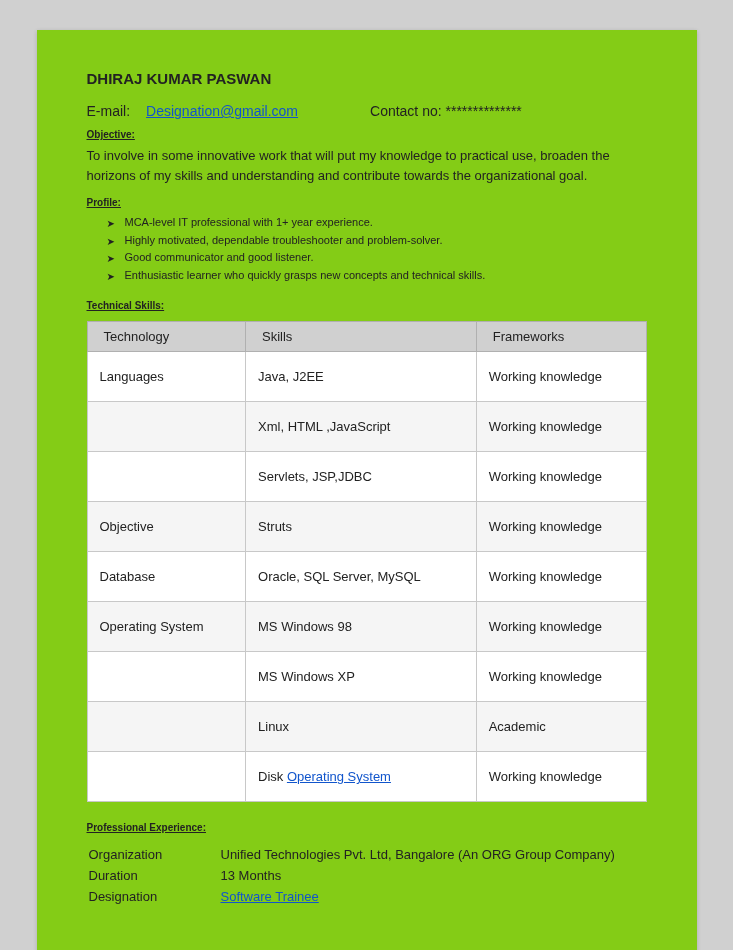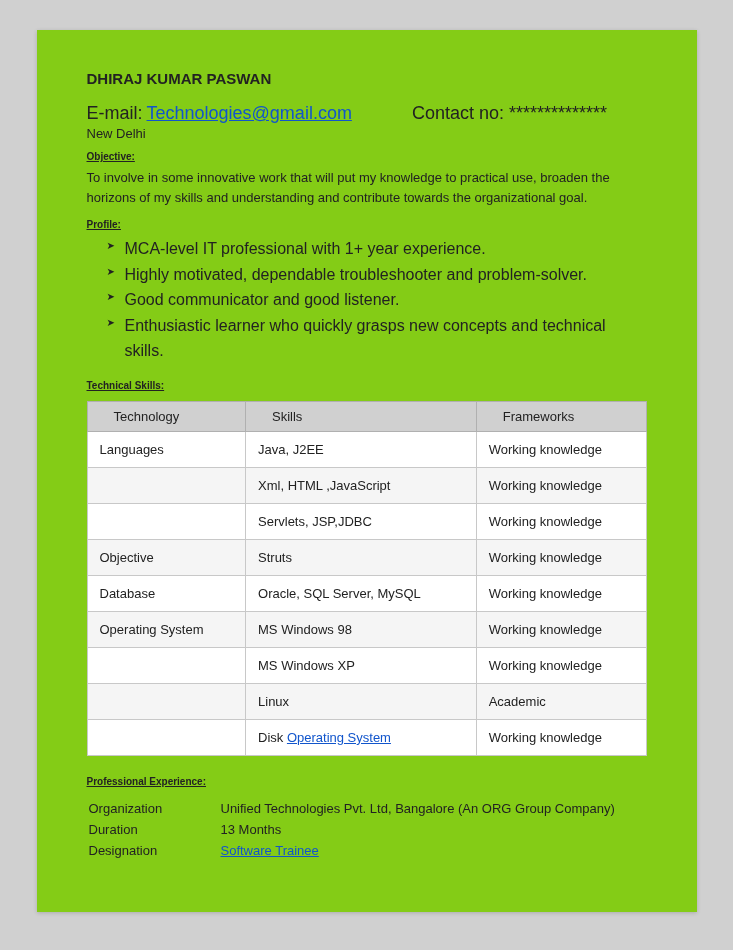--- a/index.html
+++ b/index.html
@@ -30,23 +30,23 @@
 
     .name {
       font-weight: bold;
       font-size: 15px;
       margin-bottom: 4px;
     }
 
     .contact-row {
       display: flex;
       align-items: center;
-      gap: 0;
+      gap: 12px;
       margin-bottom: 2px;
-      font-size: 18px;
+      font-size: 14px;
       margin-top: 16px;
     }
 
     .contact-row .email-label {
       margin-right: 4px;
     }
 
     .email-link {
       color: #1155cc;
       text-decoration: underline;
@@ -75,21 +75,21 @@
       margin-bottom: 12px;
     }
 
     .profile-list {
       list-style: none;
       margin-left: 20px;
       margin-bottom: 16px;
     }
 
     .profile-list li {
-      font-size: 16px;
+      font-size: 11px;
       line-height: 1.6;
       position: relative;
       padding-left: 18px;
     }
 
     .profile-list li::before {
       content: '➤';
       position: absolute;
       left: 0;
       font-size: 10px;
@@ -104,28 +104,28 @@
       margin-bottom: 20px;
       font-size: 13px;
     }
 
     .skills-table thead tr {
       background: #d0d0d0;
     }
 
     .skills-table th {
       text-align: left;
-      padding: 7px 26px;
+      padding: 7px 16px;
       font-weight: normal;
       border: 1px solid #b0b0b0;
       margin-top: 24px;
     }
 
     .skills-table td {
-      padding: 10px 12px;
+      padding: 17px 12px;
       border: 1px solid #c8c8c8;
       vertical-align: top;
     }
 
     .skills-table tbody tr:nth-child(odd) {
       background: #fff;
     }
 
     .skills-table tbody tr:nth-child(even) {
       background: #f5f5f5;
@@ -160,28 +160,27 @@
   </style>
 </head>
 <body>
 
 <div class="page">
 
   <div class="name">DHIRAJ KUMAR PASWAN</div>
 
   <div class="contact-row">
     <span class="email-label">E-mail:</span>
-    <a class="email-link" href="#">Technologies@gmail.com</a>
+    <a class="email-link" href="#">Designation@gmail.com</a>
     <span class="contact-no">
       <span>Contact no:</span>
       <span>**************</span>
     </span>
   </div>
 
-  <div class="location">New Delhi</div>
 
   <div class="section-title">Objective:</div>
   <p class="objective-text">To involve in some innovative work that will put my knowledge to practical use, broaden the horizons of my skills and understanding and contribute towards the organizational goal.</p>
 
   <div class="section-title">Profile:</div>
   <ul class="profile-list">
 
   <li>MCA-level IT professional with 1+ year experience.</li>
       <li>Highly motivated, dependable troubleshooter and problem-solver.</li>
       <li>Good communicator and good listener.</li>

